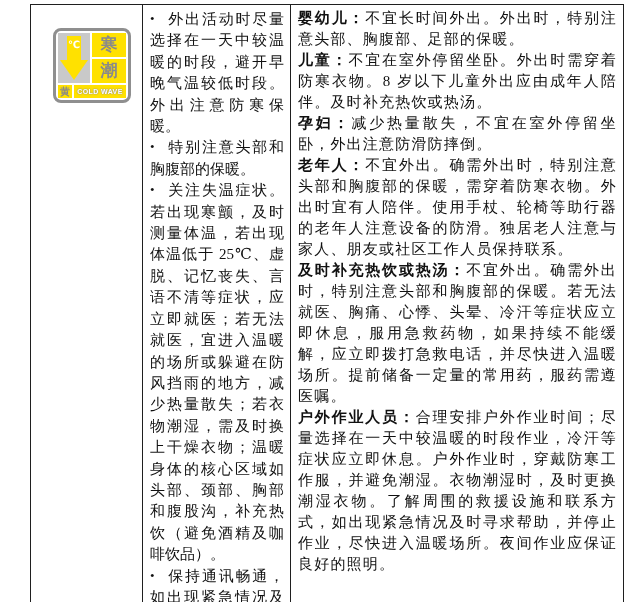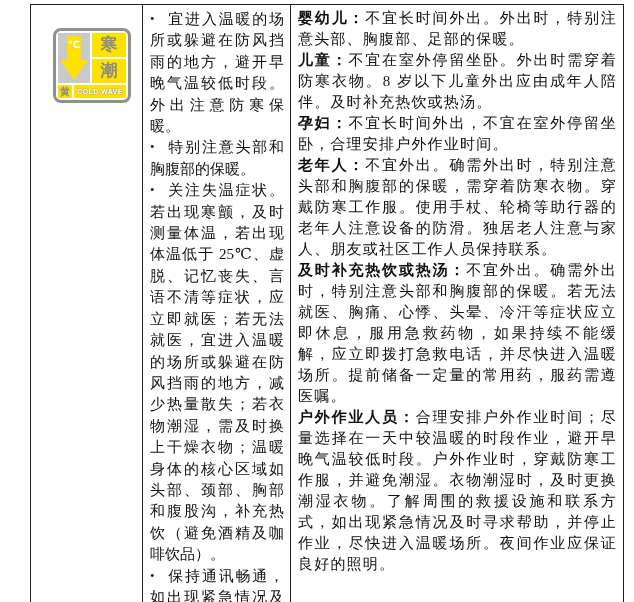--- a/index.html
+++ b/index.html
@@ -90,31 +90,31 @@
             </div>
           </div>
           <div class="sign-bottom">
             <div class="level">黄</div>
             <div class="eng">COLD WAVE</div>
           </div>
         </div>
       </td>
 
       <td class="col-bullets">
-        <p class="g-item"><span class="blt">•</span><span>宜进入温暖的场所或躲避在防风挡雨的地方，避开早晚气温较低时段。外出注意防寒保暖。</span></p>
+        <p class="g-item"><span class="blt">•</span><span>外出活动时尽量选择在一天中较温暖的时段，避开早晚气温较低时段。外出注意防寒保暖。</span></p>
         <p class="g-item"><span class="blt">•</span><span>特别注意头部和胸腹部的保暖。</span></p>
         <p class="g-item"><span class="blt">•</span><span>关注失温症状。若出现寒颤，及时测量体温，若出现体温低于 25℃、虚脱、记忆丧失、言语不清等症状，应立即就医；若无法就医，宜进入温暖的场所或躲避在防风挡雨的地方，减少热量散失；若衣物潮湿，需及时换上干燥衣物；温暖身体的核心区域如头部、颈部、胸部和腹股沟，补充热饮（避免酒精及咖啡饮品）。</span></p>
         <p class="g-item"><span class="blt">•</span><span>保持通讯畅通，如出现紧急情况及时寻求帮助。</span></p>
       </td>
 
       <td class="col-groups">
         <p class="grp"><b class="grp-label">婴幼儿：</b><span>不宜长时间外出。外出时，特别注意头部、胸腹部、足部的保暖。</span></p>
         <p class="grp"><b class="grp-label">儿童：</b><span>不宜在室外停留坐卧。外出时需穿着防寒衣物。8 岁以下儿童外出应由成年人陪伴。及时补充热饮或热汤。</span></p>
-        <p class="grp"><b class="grp-label">孕妇：</b><span>不宜长时间外出，不宜在室外停留坐卧，合理安排户外作业时间。</span></p>
-        <p class="grp"><b class="grp-label">老年人：</b><span>不宜外出。确需外出时，特别注意头部和胸腹部的保暖，需穿着防寒衣物。穿戴防寒工作服。使用手杖、轮椅等助行器的老年人注意设备的防滑。独居老人注意与家人、朋友或社区工作人员保持联系。</span></p>
+        <p class="grp"><b class="grp-label">孕妇：</b><span>减少热量散失，不宜在室外停留坐卧，外出注意防滑防摔倒。</span></p>
+        <p class="grp"><b class="grp-label">老年人：</b><span>不宜外出。确需外出时，特别注意头部和胸腹部的保暖，需穿着防寒衣物。外出时宜有人陪伴。使用手杖、轮椅等助行器的老年人注意设备的防滑。独居老人注意与家人、朋友或社区工作人员保持联系。</span></p>
         <p class="grp"><b class="grp-label">及时补充热饮或热汤：</b><span>不宜外出。确需外出时，特别注意头部和胸腹部的保暖。若无法就医、胸痛、心悸、头晕、冷汗等症状应立即休息，服用急救药物，如果持续不能缓解，应立即拨打急救电话，并尽快进入温暖场所。提前储备一定量的常用药，服药需遵医嘱。</span></p>
-        <p class="grp"><b class="grp-label">户外作业人员：</b><span>合理安排户外作业时间；尽量选择在一天中较温暖的时段作业，避开早晚气温较低时段。户外作业时，穿戴防寒工作服，并避免潮湿。衣物潮湿时，及时更换潮湿衣物。了解周围的救援设施和联系方式，如出现紧急情况及时寻求帮助，并停止作业，尽快进入温暖场所。夜间作业应保证良好的照明。</span></p>
+        <p class="grp"><b class="grp-label">户外作业人员：</b><span>合理安排户外作业时间；尽量选择在一天中较温暖的时段作业，冷汗等症状应立即休息。户外作业时，穿戴防寒工作服，并避免潮湿。衣物潮湿时，及时更换潮湿衣物。了解周围的救援设施和联系方式，如出现紧急情况及时寻求帮助，并停止作业，尽快进入温暖场所。夜间作业应保证良好的照明。</span></p>
       </td>
 
     </tr>
   </tbody>
     </table>
 </div>
 
 </body></html>

